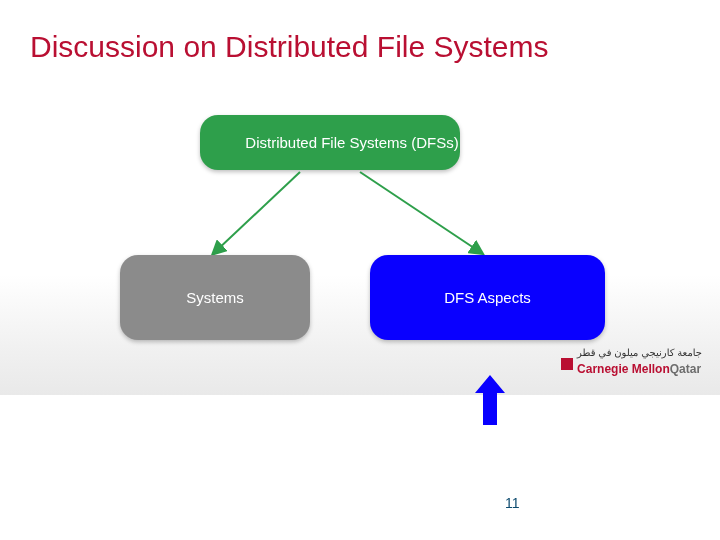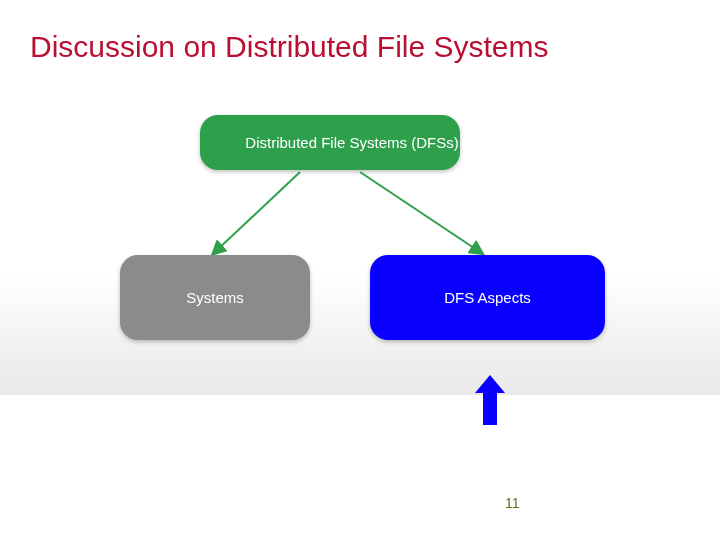--- a/index.html
+++ b/index.html
@@ -86,21 +86,21 @@
     height: 50px;
     z-index: 2;
   }
   .up-arrow svg { width: 100%; height: 100%; display: block; }
 
   .page-num {
     position: absolute;
     left: 505px;
     top: 495px;
     font-size: 14px;
-    color: #4d7c0f;
+    color: #0c4a6e;
     z-index: 3;
   }
 
   .logo {
     position: absolute;
     right: 18px;
     bottom: 18px;
     z-index: 3;
     text-align: left;
   }
@@ -166,14 +166,19 @@
   </div>
 
   <div class="up-arrow">
     <svg viewBox="0 0 30 50">
       <path d="M15 0 L30 18 L22 18 L22 50 L8 50 L8 18 L0 18 Z" fill="#0900ff"></path>
     </svg>
   </div>
 
   <div class="page-num">11</div>
 
+  <div class="logo">
+    <div class="logo-square"></div>
+    <div class="arabic">جامعة كارنيجي ميلون في قطر</div>
+    <span class="en1">Carnegie Mellon</span><span class="en2">Qatar</span>
+  </div>
 
 </div>
 
 </body></html>

